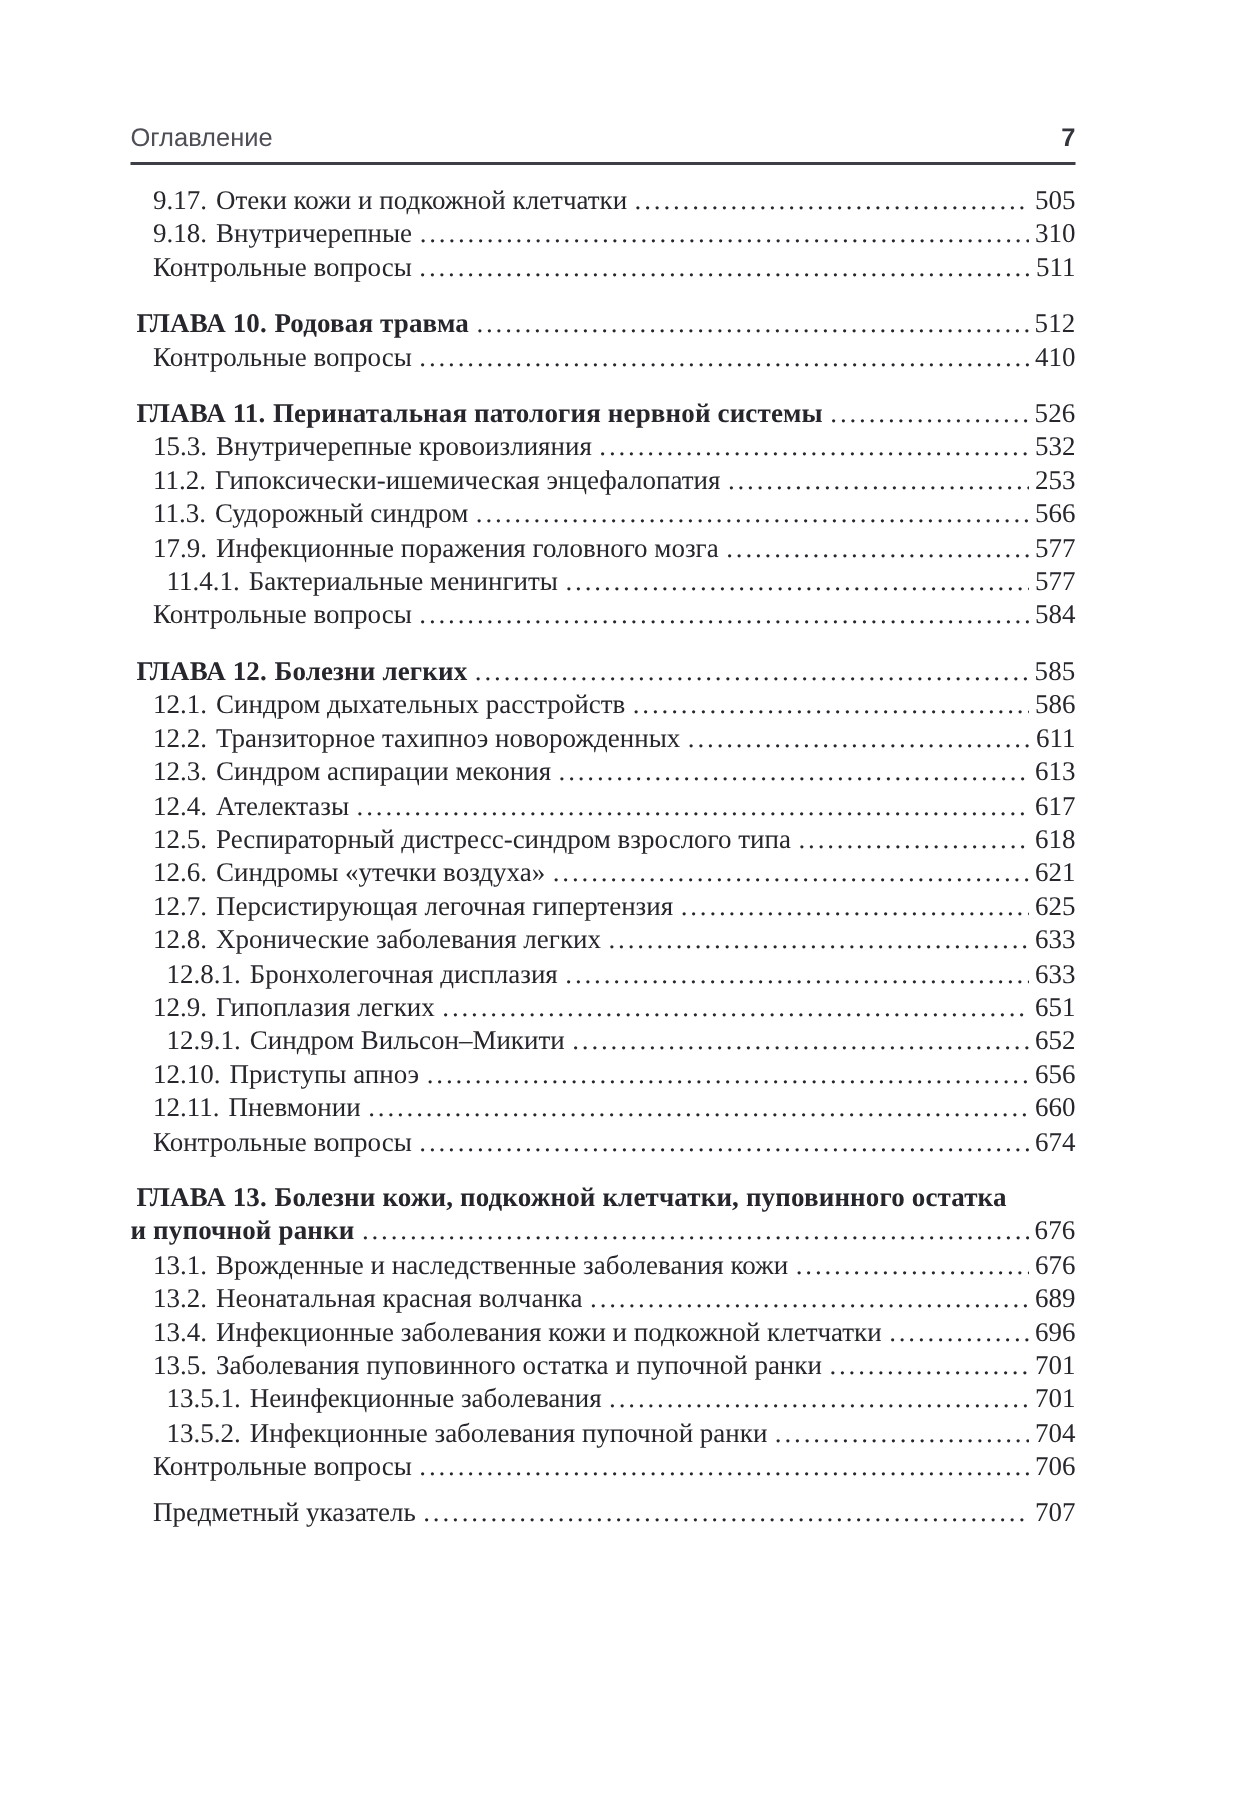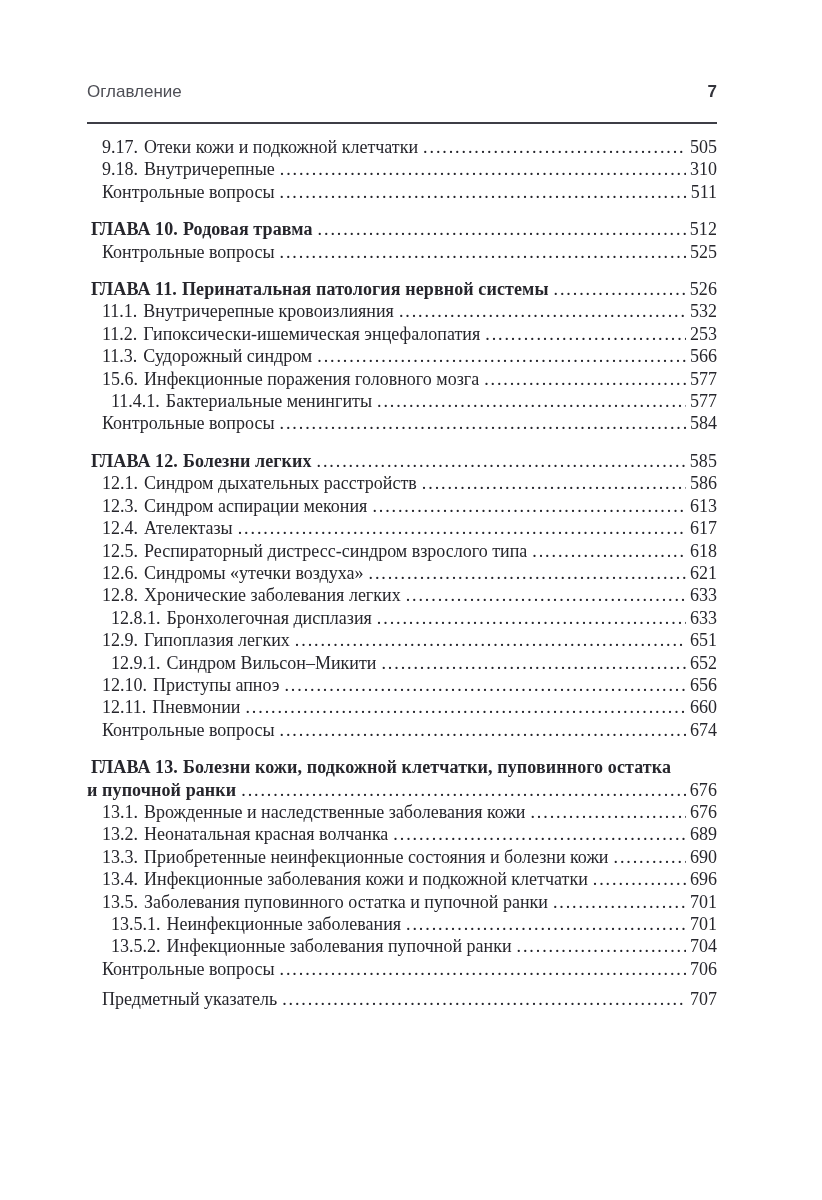--- a/index.html
+++ b/index.html
@@ -18,21 +18,21 @@
     width:822px;height:1200px;
     padding:82px 105px 0 87px;
     background:#fff;
   }
   
   .header{
     display:flex;justify-content:space-between;align-items:baseline;
     font-family:"Liberation Sans", sans-serif;
     font-size:17px;line-height:20px;
     color:var(--header-text);
-    padding-bottom:20px;
+    padding-bottom:6px;
     border-bottom:2px solid var(--rule);
   }
   .header .hnum{
     font-weight:bold;
     color:#34353c;
   }
   
   .toc{
     padding-top:12px;
     font-size:18px;
@@ -100,50 +100,50 @@
       <div class="toc-section">
         <div class="row chapter indent-0">
           <span class="num">ГЛАВА 10.</span>
           <span class="title">Родовая травма</span>
           <span class="dots"></span>
           <span class="pagenum">512</span>
         </div>
         <div class="row indent-1">
           <span class="title">Контрольные вопросы</span>
           <span class="dots"></span>
-          <span class="pagenum">525</span>
+          <span class="pagenum">410</span>
         </div>
       </div>
       <div class="toc-section">
         <div class="row chapter indent-0">
           <span class="num">ГЛАВА 11.</span>
           <span class="title">Перинатальная патология нервной системы</span>
           <span class="dots"></span>
           <span class="pagenum">526</span>
         </div>
         <div class="row indent-1">
-          <span class="num">11.1.</span>
+          <span class="num">15.3.</span>
           <span class="title">Внутричерепные кровоизлияния</span>
           <span class="dots"></span>
           <span class="pagenum">532</span>
         </div>
         <div class="row indent-1">
           <span class="num">11.2.</span>
           <span class="title">Гипоксически-ишемическая энцефалопатия</span>
           <span class="dots"></span>
           <span class="pagenum">253</span>
         </div>
         <div class="row indent-1">
           <span class="num">11.3.</span>
           <span class="title">Судорожный синдром</span>
           <span class="dots"></span>
           <span class="pagenum">566</span>
         </div>
         <div class="row indent-1">
-          <span class="num">15.6.</span>
+          <span class="num">17.9.</span>
           <span class="title">Инфекционные поражения головного мозга</span>
           <span class="dots"></span>
           <span class="pagenum">577</span>
         </div>
         <div class="row indent-2">
           <span class="num">11.4.1.</span>
           <span class="title">Бактериальные менингиты</span>
           <span class="dots"></span>
           <span class="pagenum">577</span>
         </div>
@@ -160,20 +160,26 @@
           <span class="dots"></span>
           <span class="pagenum">585</span>
         </div>
         <div class="row indent-1">
           <span class="num">12.1.</span>
           <span class="title">Синдром дыхательных расстройств</span>
           <span class="dots"></span>
           <span class="pagenum">586</span>
         </div>
         <div class="row indent-1">
+          <span class="num">12.2.</span>
+          <span class="title">Транзиторное тахипноэ новорожденных</span>
+          <span class="dots"></span>
+          <span class="pagenum">611</span>
+        </div>
+        <div class="row indent-1">
           <span class="num">12.3.</span>
           <span class="title">Синдром аспирации мекония</span>
           <span class="dots"></span>
           <span class="pagenum">613</span>
         </div>
         <div class="row indent-1">
           <span class="num">12.4.</span>
           <span class="title">Ателектазы</span>
           <span class="dots"></span>
           <span class="pagenum">617</span>
@@ -182,20 +188,26 @@
           <span class="num">12.5.</span>
           <span class="title">Респираторный дистресс-синдром взрослого типа</span>
           <span class="dots"></span>
           <span class="pagenum">618</span>
         </div>
         <div class="row indent-1">
           <span class="num">12.6.</span>
           <span class="title">Синдромы «утечки воздуха»</span>
           <span class="dots"></span>
           <span class="pagenum">621</span>
+        </div>
+        <div class="row indent-1">
+          <span class="num">12.7.</span>
+          <span class="title">Персистирующая легочная гипертензия</span>
+          <span class="dots"></span>
+          <span class="pagenum">625</span>
         </div>
         <div class="row indent-1">
           <span class="num">12.8.</span>
           <span class="title">Хронические заболевания легких</span>
           <span class="dots"></span>
           <span class="pagenum">633</span>
         </div>
         <div class="row indent-2">
           <span class="num">12.8.1.</span>
           <span class="title">Бронхолегочная дисплазия</span>
@@ -246,26 +258,20 @@
           <span class="num">13.1.</span>
           <span class="title">Врожденные и наследственные заболевания кожи</span>
           <span class="dots"></span>
           <span class="pagenum">676</span>
         </div>
         <div class="row indent-1">
           <span class="num">13.2.</span>
           <span class="title">Неонатальная красная волчанка</span>
           <span class="dots"></span>
           <span class="pagenum">689</span>
-        </div>
-        <div class="row indent-1">
-          <span class="num">13.3.</span>
-          <span class="title">Приобретенные неинфекционные состояния и болезни кожи</span>
-          <span class="dots"></span>
-          <span class="pagenum">690</span>
         </div>
         <div class="row indent-1">
           <span class="num">13.4.</span>
           <span class="title">Инфекционные заболевания кожи и подкожной клетчатки</span>
           <span class="dots"></span>
           <span class="pagenum">696</span>
         </div>
         <div class="row indent-1">
           <span class="num">13.5.</span>
           <span class="title">Заболевания пуповинного остатка и пупочной ранки</span>

